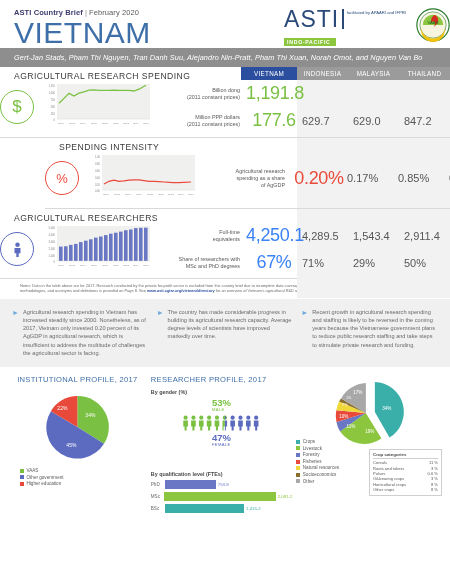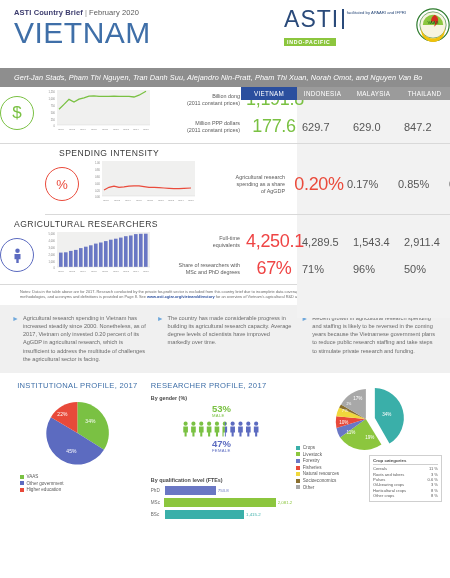--- a/index.html
+++ b/index.html
@@ -5,21 +5,21 @@
   * { box-sizing: border-box; margin: 0; padding: 0; }
   body {
     width: 450px; height: 578px;
     font-family: "Liberation Sans", sans-serif;
     background: #ffffff;
     color: #4a4a4a;
     overflow: hidden;
     position: relative;
   }
   
-  .header { padding: 8px 14px 0 14px; position: relative; height: 68px; }
+  .header { padding: 8px 14px 0 14px; position: relative; height: 48px; }
   .brief-line { font-size: 7.5px; letter-spacing: .1px; }
   .brief-line .b1 { font-weight: bold; color: #3b3b6d; }
   .brief-line .sep { color: #8a8a8a; margin: 0 2px; }
   .brief-line .b2 { color: #5a5a5a; }
   .country-title {
     font-size: 30px; color: #3f6fa8; letter-spacing: .5px;
     line-height: 34px; margin-top: -1px; font-weight: 400;
   }
   .logo-zone { position: absolute; right: 0; top: 8px; display: flex; align-items: flex-start; gap: 10px; }
   .asti-logo { position: relative; }
@@ -56,21 +56,21 @@
   .icon-green { border-color: #7ac143; color: #7ac143; }
   .icon-red { border-color: #ea4b3c; color: #ea4b3c; font-size: 13px; }
   .icon-blue { border-color: #5c6bc0; color: #5c6bc0; }
   .spark { width: 120px; }
   .rows-cell { flex: 1; }
   .metric-row { display: flex; align-items: center; }
   .metric-label { width: 92px; text-align: right; font-size: 5.4px; line-height: 7px; color: #5a5a5a; padding-right: 6px; }
   .metric-val { width: 56px; text-align: center; font-size: 18px; letter-spacing: -.3px; }
   .v-green { color: #7ac143; }
   .v-red { color: #ea4b3c; }
-  .v-blue { color: #ef4444; }
+  .v-blue { color: #3b82f6; }
   .cmp-val { width: 51px; text-align: left; font-size: 11px; color: #565656; }
   
   .notes { font-size: 3.9px; line-height: 5.4px; color: #6b6b6b; padding: 4px 14px 5px 20px; }
   .notes a { color: #2b4f9e; font-weight: bold; text-decoration: none; }
   
   .findings { background: #f0f0f0; display: flex; padding: 9px 12px 10px 12px; gap: 8px; }
   .finding { flex: 1; display: flex; gap: 4px; }
   .arrow { color: #6fa8dc; font-size: 7px; line-height: 9px; flex-shrink: 0; }
   .finding p { font-size: 5.6px; line-height: 8.2px; color: #6a6a6a; }
   
@@ -135,20 +135,21 @@
   <div class="shade-col" style="right:0px; height:231px;"></div>
 
   <div class="col-header-row">
     <div class="col-header ch-vietnam">VIETNAM</div>
     <div class="col-header ch-grey">INDONESIA</div>
     <div class="col-header ch-grey">MALAYSIA</div>
     <div class="col-header ch-grey">THAILAND</div>
   </div>
 
   <div class="section" style="padding-bottom:4px;">
+    <div class="sec-title">AGRICULTURAL RESEARCH SPENDING</div>
     <div class="sec-body">
       <div class="icon-cell">
         <div class="circ-icon icon-green">$</div>
       </div>
       <div class="spark">
         <svg viewBox="0 0 120 48" width="120" height="48">
           <rect x="23" y="3" width="93" height="35" fill="#f0f0ef"></rect>
           <text x="21" y="5.5" font-size="2.6" fill="#888" text-anchor="end" font-family="Liberation Sans">1,250</text>
           <text x="21" y="12.5" font-size="2.6" fill="#888" text-anchor="end" font-family="Liberation Sans">1,000</text>
           <text x="21" y="19.5" font-size="2.6" fill="#888" text-anchor="end" font-family="Liberation Sans">750</text>
@@ -306,21 +307,21 @@
           <div class="cmp-val">1,543.4</div>
           <div class="cmp-val">2,911.4</div>
         </div>
         <div class="metric-row" style="margin-top:6px;">
           <div class="metric-label">
             <div>Share of researchers with</div>
             <div>MSc and PhD degrees</div>
           </div>
           <div class="metric-val v-blue">67%</div>
           <div class="cmp-val">71%</div>
-          <div class="cmp-val">96%</div>
+          <div class="cmp-val">29%</div>
           <div class="cmp-val">50%</div>
         </div>
       </div>
     </div>
   </div>
 </div>
 
 <div class="notes" style="border-top:1px solid #d9d9d9;">
   <span>Notes: Data in the table above are for 2017. Research conducted by the private for-profit sector is excluded from this country brief due to incomplete data coverage. Information on access to further resources, data procedures and methodologies, and acronyms and definitions is provided on Page 8. See </span><a href="#">www.asti.cgiar.org/vietnam/directory</a><span> for an overview of Vietnam's agricultural R&amp;D agencies.</span>
 </div>

